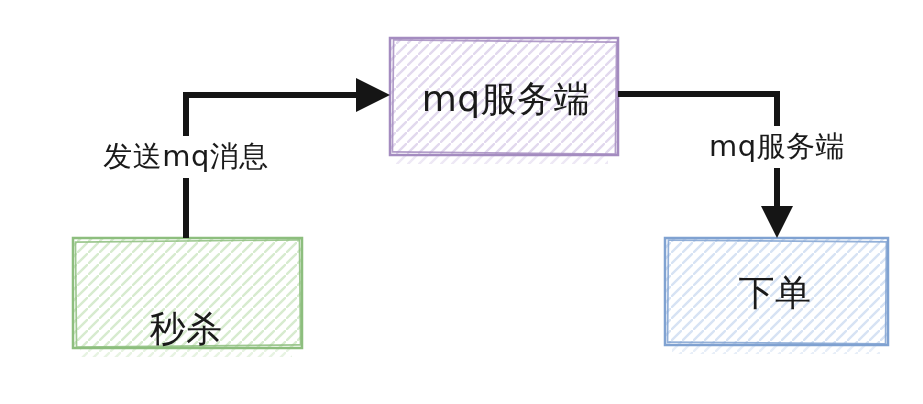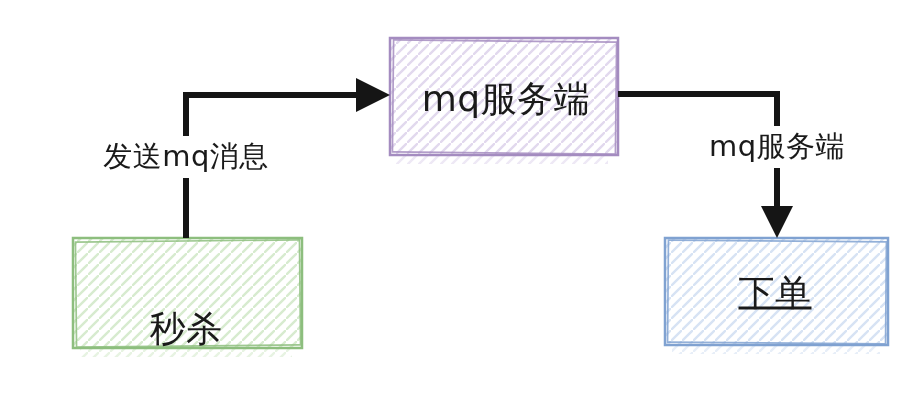--- a/index.html
+++ b/index.html
@@ -75,18 +75,18 @@
     </g>
 
     <g>
       <path d="M618,94 L777,94 L777,208" fill="none" stroke="#151515" stroke-width="6" stroke-linejoin="miter" stroke-linecap="butt"></path>
       <polygon points="777,238 761,206 793,206" fill="#151515"></polygon>
     </g>
   </svg>
 
   <div class="node-label" style="left:506px; top:99px;">mq服务端</div>
   <div class="node-label" style="left:186px; top:294px;margin-top:35px;">秒杀</div>
-  <div class="node-label" style="left:775px; top:293px;text-decoration:underline;">下单</div>
+  <div class="node-label" style="left:775px; top:293px;">下单</div>
 
   <div class="edge-label" style="left:186px; top:157px;">发送mq消息</div>
   <div class="edge-label" style="left:777px; top:147px;">mq服务端</div>
 
 </div>
 
 </body></html>

